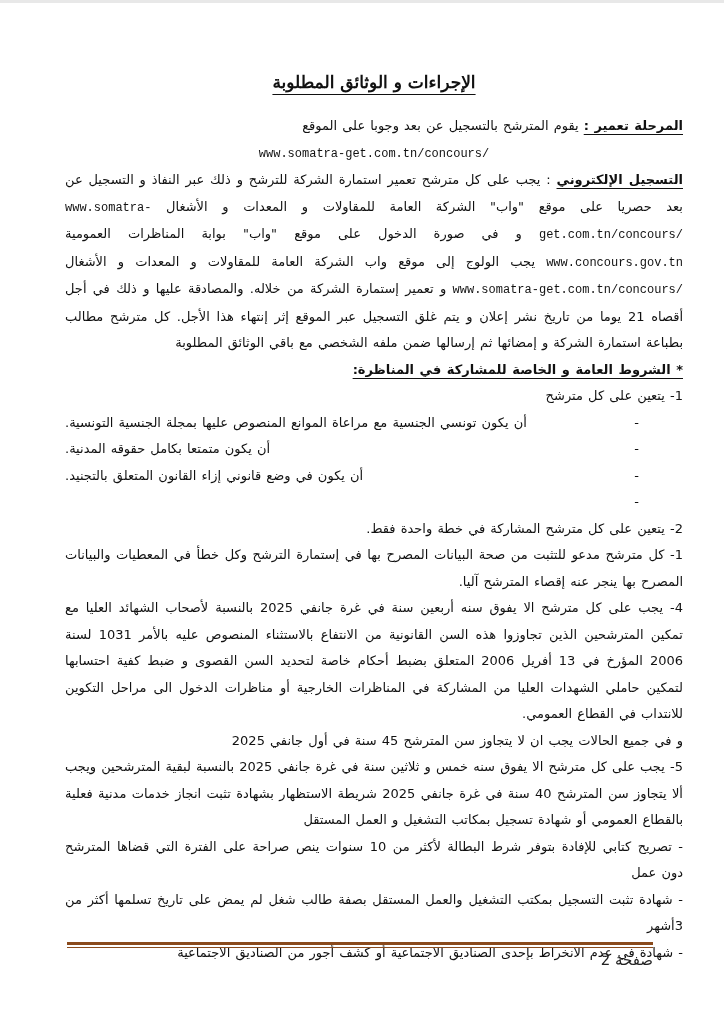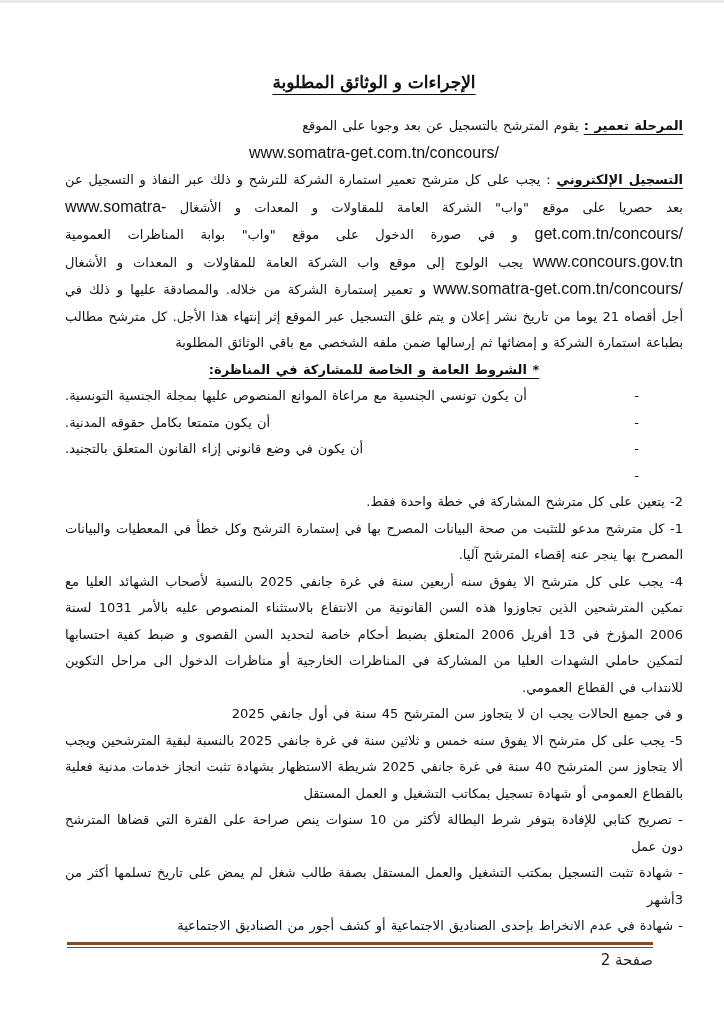--- a/index.html
+++ b/index.html
@@ -31,26 +31,26 @@
   }
   .para {
     margin:0;
     font-size:13px;
     line-height:26.5px;
     text-align:justify;
     word-spacing:1px;
   }
   .para.line { text-align:right; }
   .para.center-latin { text-align:center; }
-  .para.heading { text-align:center; font-weight:bold; }
+  .para.heading { text-align:right; font-weight:bold; }
   .b { font-weight:bold; }
   .u { text-decoration:underline; text-underline-offset:4px; }
   .latin {
-    font-size:16px;
-    font-family:Liberation Sans, sans-serif;
+    font-size:12px;
+    font-family:Liberation Mono, monospace;
     direction:ltr;
     unicode-bidi:embed;
   }
   .para.dash {
     display:flex;
     gap:17px;
     padding-right:44px;
     text-align:right;
   }
   .para.dash .dash-text { flex:1; text-align:left; }
@@ -81,20 +81,21 @@
 <div class="page">
 
   <div class="content">
     <h1 class="doc-title"><span class="u-title">الإجراءات و الوثائق المطلوبة</span></h1>
 
     <div id="paragraphs-host">
         <div class="para line"><span class="b u ">المرحلة تعمير :</span><span class=""> يقوم المترشح بالتسجيل عن بعد وجوبا على الموقع</span></div>
         <div class="para center-latin"><span class="latin">www.somatra-get.com.tn/concours/</span></div>
         <div class="para justify"><span class="b u ">التسجيل الإلكتروني</span><span class=""> : يجب على كل مترشح تعمير استمارة الشركة للترشح و ذلك عبر النفاذ و التسجيل عن بعد حصريا على موقع "واب" الشركة العامة للمقاولات و المعدات و الأشغال </span><span class="latin">www.somatra-get.com.tn/concours/</span><span class=""> و في صورة الدخول على موقع "واب" بوابة المناظرات العمومية </span><span class="latin">www.concours.gov.tn</span><span class="">  يجب الولوج إلى موقع  واب الشركة العامة للمقاولات و المعدات و الأشغال </span><span class="latin">www.somatra-get.com.tn/concours/</span><span class=""> و تعمير إستمارة الشركة من خلاله. والمصادقة عليها و ذلك في أجل أقصاه 21 يوما  من تاريخ نشر إعلان و يتم غلق التسجيل عبر الموقع إثر إنتهاء هذا الأجل. كل مترشح مطالب بطباعة استمارة الشركة و إمضائها ثم إرسالها ضمن ملفه الشخصي مع باقي الوثائق المطلوبة</span></div>
         <div class="para heading"><span class="b u ">* الشروط العامة و الخاصة للمشاركة في المناظرة:</span></div>
+        <div class="para line"><span class="">1- يتعين على كل مترشح</span></div>
         <div class="para dash">
           <span>-</span>
           <span class="dash-text"><span class="">أن يكون تونسي الجنسية مع مراعاة الموانع المنصوص عليها بمجلة الجنسية التونسية.</span></span>
         </div>
         <div class="para dash">
           <span>-</span>
           <span class="dash-text"><span class="">أن يكون متمتعا  بكامل حقوقه المدنية.</span></span>
         </div>
         <div class="para dash">
           <span>-</span>

